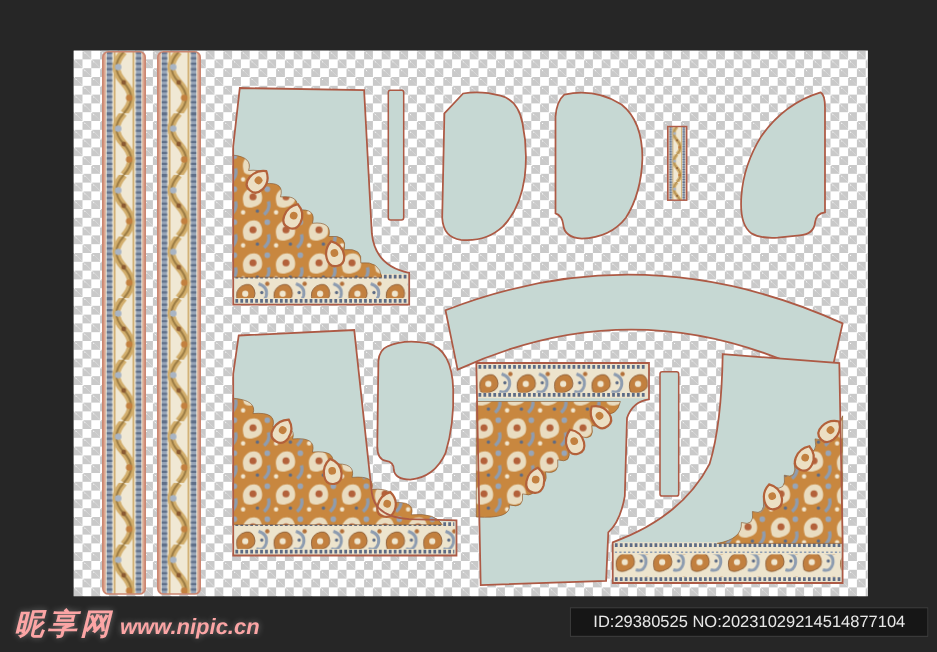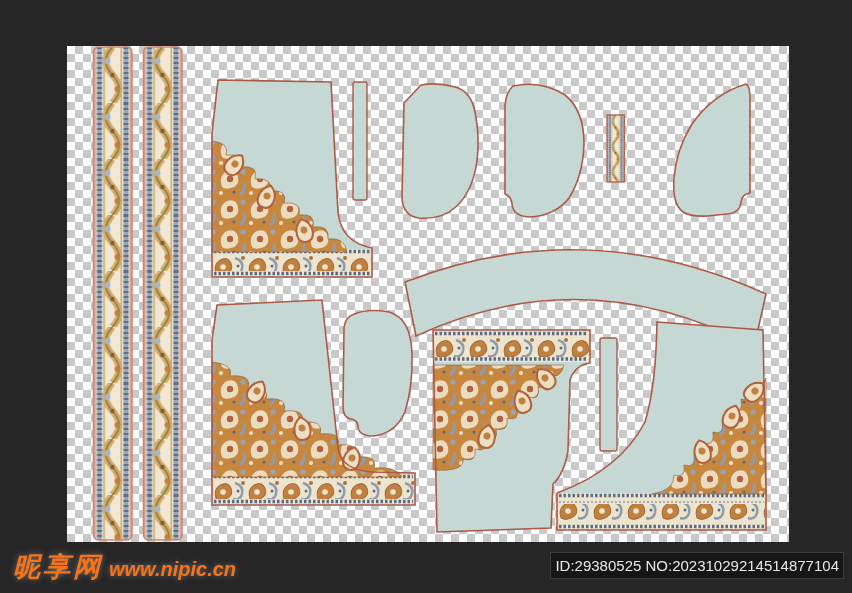--- a/index.html
+++ b/index.html
@@ -12,30 +12,30 @@
     background-color:#ffffff;
     background-image:
       linear-gradient(45deg,#c9c9c9 25%,transparent 25%,transparent 75%,#c9c9c9 75%),
       linear-gradient(45deg,#c9c9c9 25%,transparent 25%,transparent 75%,#c9c9c9 75%);
     background-size:16px 16px;
     background-position:0 0,8px 8px;
   }
   .artboard svg{display:block;}
   .footer{position:absolute;left:0;top:543px;width:852px;height:50px;}
   .logo{
-    position:absolute;left:13px;top:6px;color:#f97316;
+    position:absolute;left:13px;top:6px;color:#fca5a5;
     font-style:italic;font-weight:bold;white-space:nowrap;
     text-shadow:0 0 6px rgba(255,255,255,.35);
   }
   .logo .cn{font-size:27px;letter-spacing:3px;}
   .logo .url{font-size:20px;margin-left:6px;}
   .idbox{
     position:absolute;right:8px;top:9px;
     background:#161616;border:1px solid #3d3d3d;color:#e8e8e8;
-    font-size:15px;line-height:19px;padding:3px 4px;white-space:nowrap;
+    font-size:15px;line-height:19px;padding:3px 20px;white-space:nowrap;
   }
 </style>
 </head>
 <body>
 
 <div class="stage">
 
   <div class="artboard">
     <svg viewBox="0 0 722 496" width="722" height="496">
       <defs>

